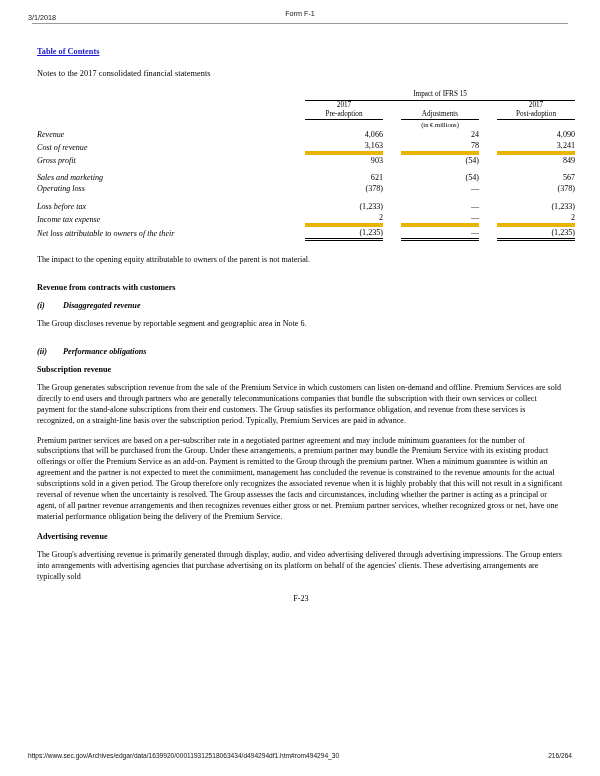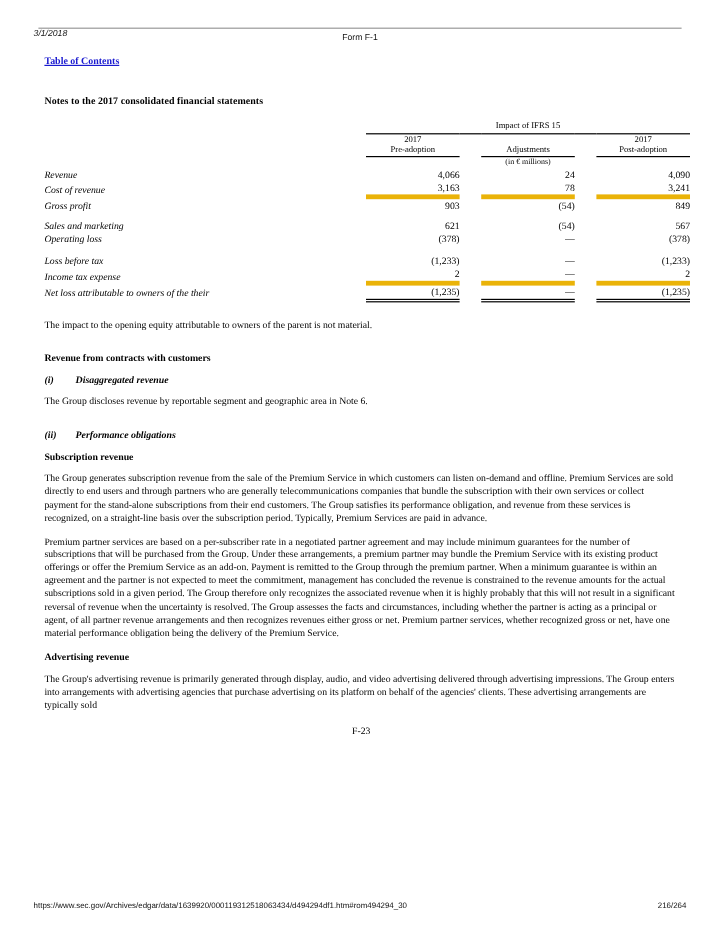--- a/index.html
+++ b/index.html
@@ -29,28 +29,27 @@
     left: 28px;
     right: 28px;
     height: 12px;
     font-family: "Liberation Sans", "DejaVu Sans", sans-serif;
     font-size: 7.2px;
     color: #111;
   }
   .print-header .ph-left {
     position: absolute;
     left: 0;
-    top: 14px;
-    font-style: italic;
+    top: 4px;
   }
   .print-header .ph-center {
     position: absolute;
     left: 50%;
     transform: translateX(-50%);
-    top: 17px;
+    top: 0;
   }
   .header-rule {
     position: absolute;
     top: 23px;
     left: 32px;
     right: 32px;
     height: 1px;
     background: #9a9a9a;
   }
 
@@ -68,22 +67,22 @@
     font-weight: bold;
     color: #1a1ad0;
     text-decoration: underline;
     display: inline-block;
     margin-bottom: 13px;
     cursor: pointer;
   }
 
   .doc-title {
     font-size: 8.3px;
-    font-weight: bold;
-    margin: 12px 0 12px 0;
+    font-weight: normal;
+    margin: 0 0 12px 0;
     letter-spacing: 0.05px;
   }
 
   
   table.fin {
     border-collapse: collapse;
     width: 528px;
     font-size: 8px;
     table-layout: fixed;
     margin-bottom: 2px;

